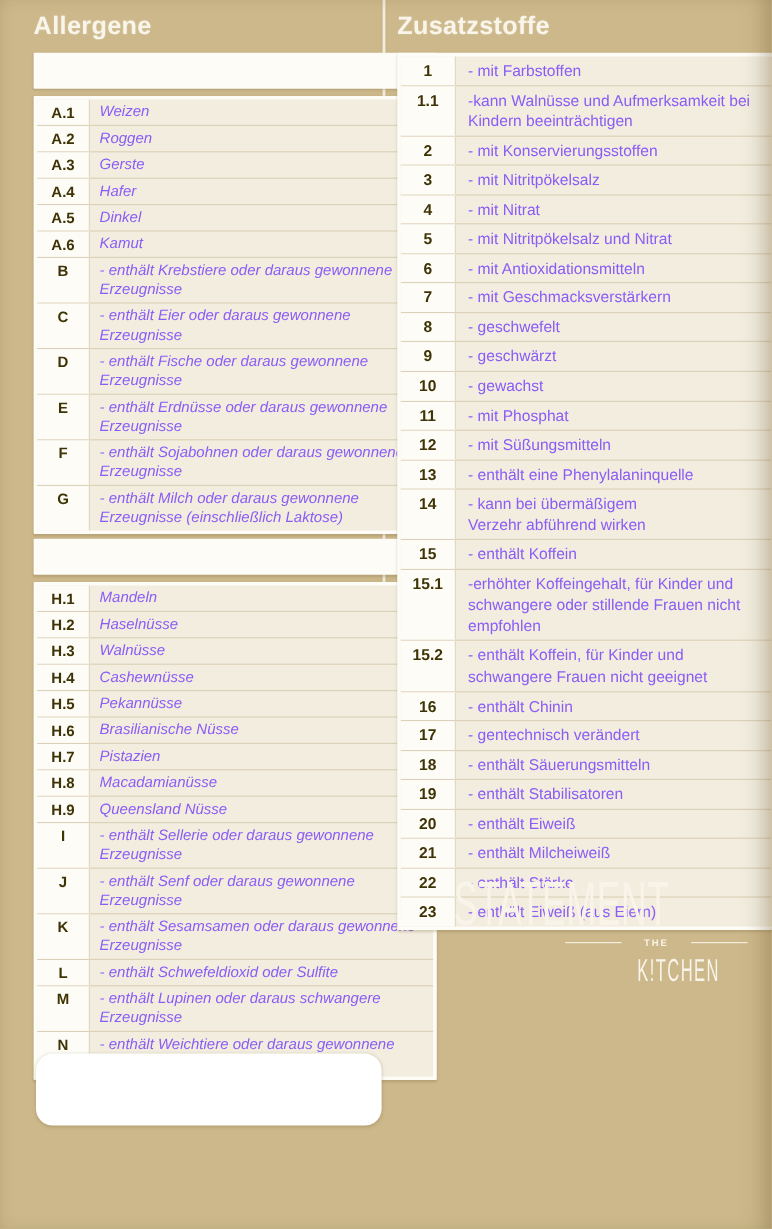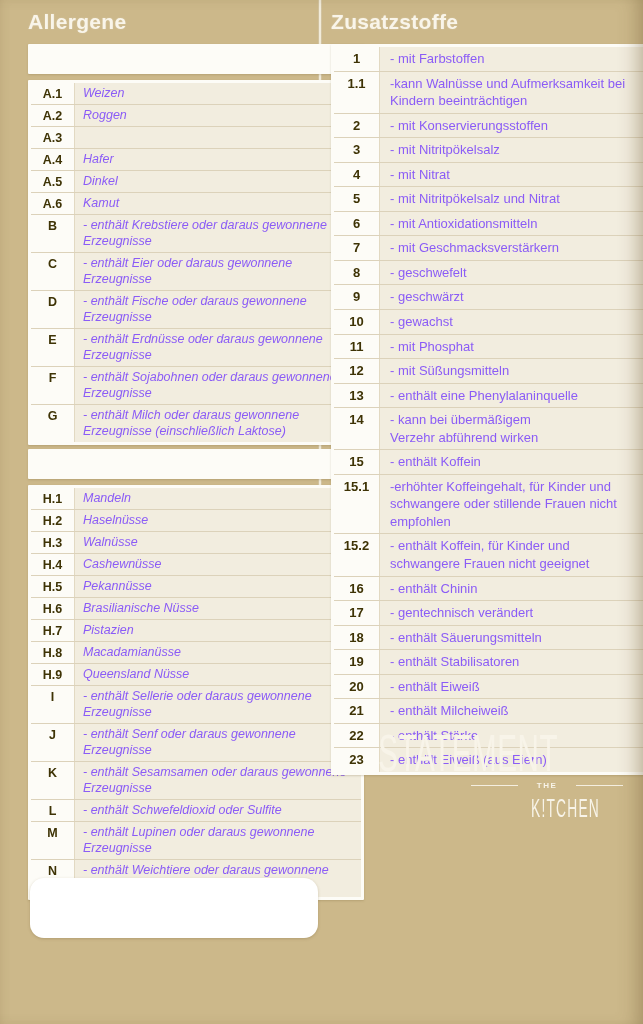--- a/index.html
+++ b/index.html
@@ -127,20 +127,21 @@
           <div class="desc">Weizen</div>
         </div>
 
         <div class="row">
           <div class="code">A.2</div>
           <div class="desc">Roggen</div>
         </div>
 
         <div class="row">
           <div class="code">A.3</div>
+          <div class="desc">Gerste</div>
         </div>
 
         <div class="row">
           <div class="code">A.4</div>
           <div class="desc">Hafer</div>
         </div>
 
         <div class="row">
           <div class="code">A.5</div>
           <div class="desc">Dinkel</div>
@@ -246,21 +247,21 @@
           <div class="desc">- enthält Sesamsamen oder daraus gewonnene Erzeugnisse</div>
         </div>
 
         <div class="row">
           <div class="code">L</div>
           <div class="desc">- enthält Schwefeldioxid oder Sulfite</div>
         </div>
 
         <div class="row">
           <div class="code">M</div>
-          <div class="desc">- enthält Lupinen oder daraus gewonnene Erzeugnisse</div>
+          <div class="desc">- enthält Lupinen oder daraus schwangere Erzeugnisse</div>
         </div>
 
         <div class="row">
           <div class="code">N</div>
           <div class="desc">- enthält Weichtiere oder daraus gewonnene Erzeugnisse</div>
         </div>
       </div>
   </div>
 
   <div class="col-right">

